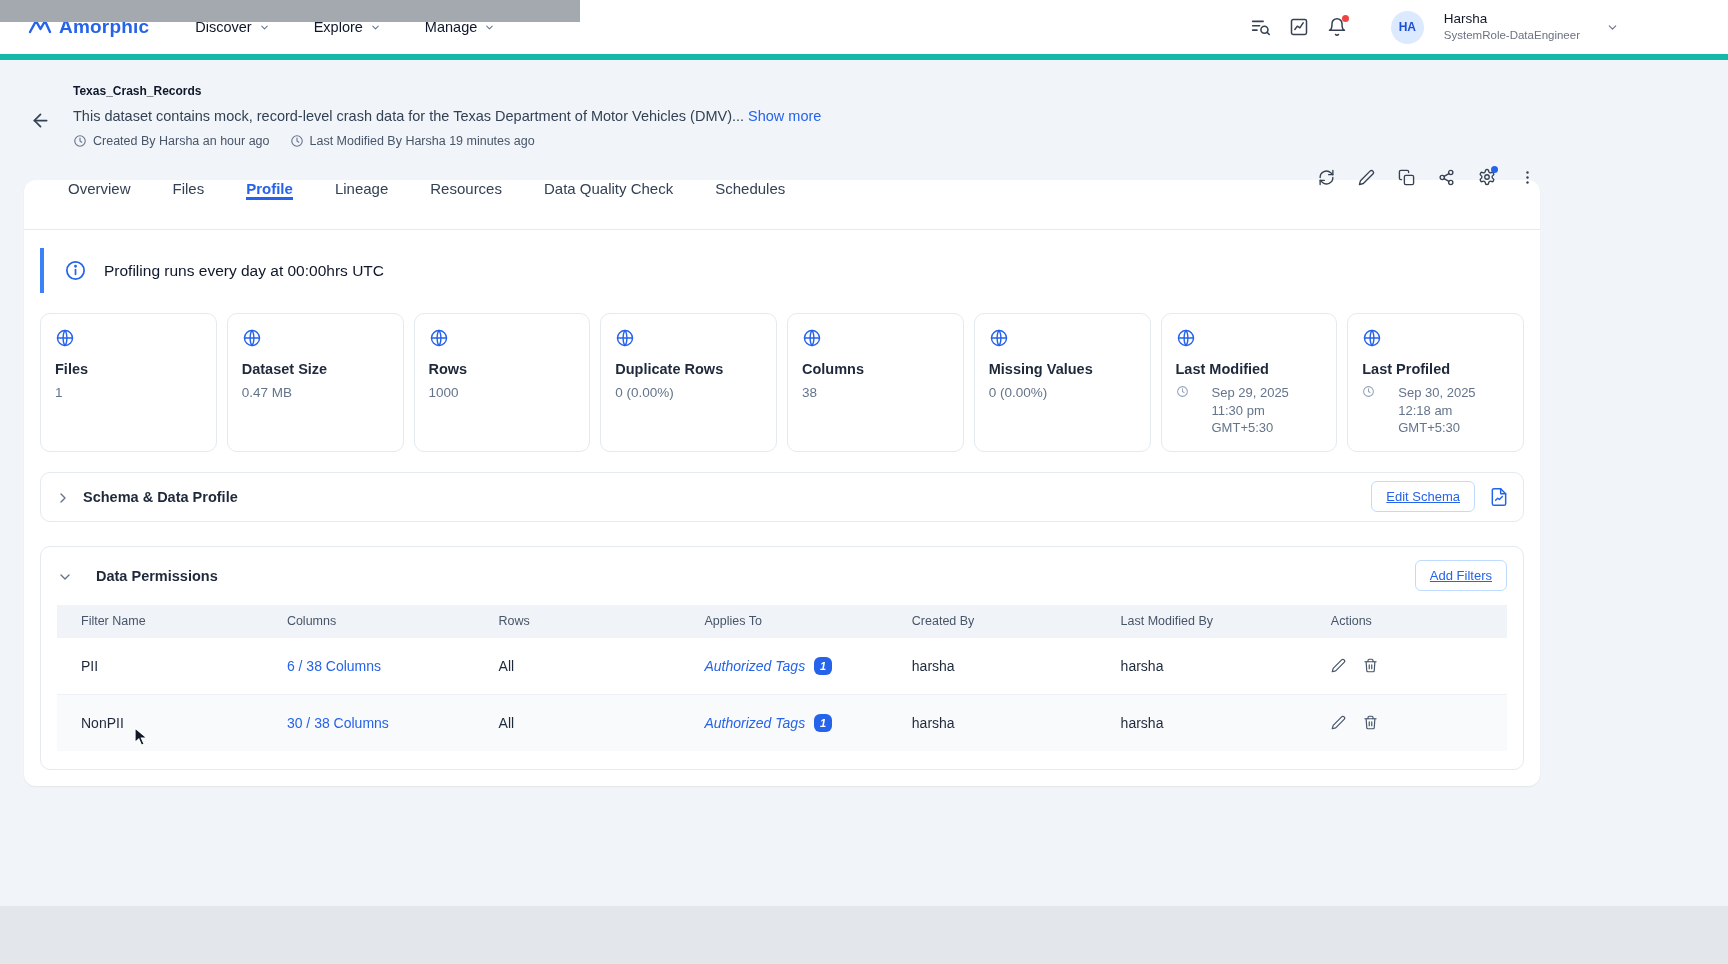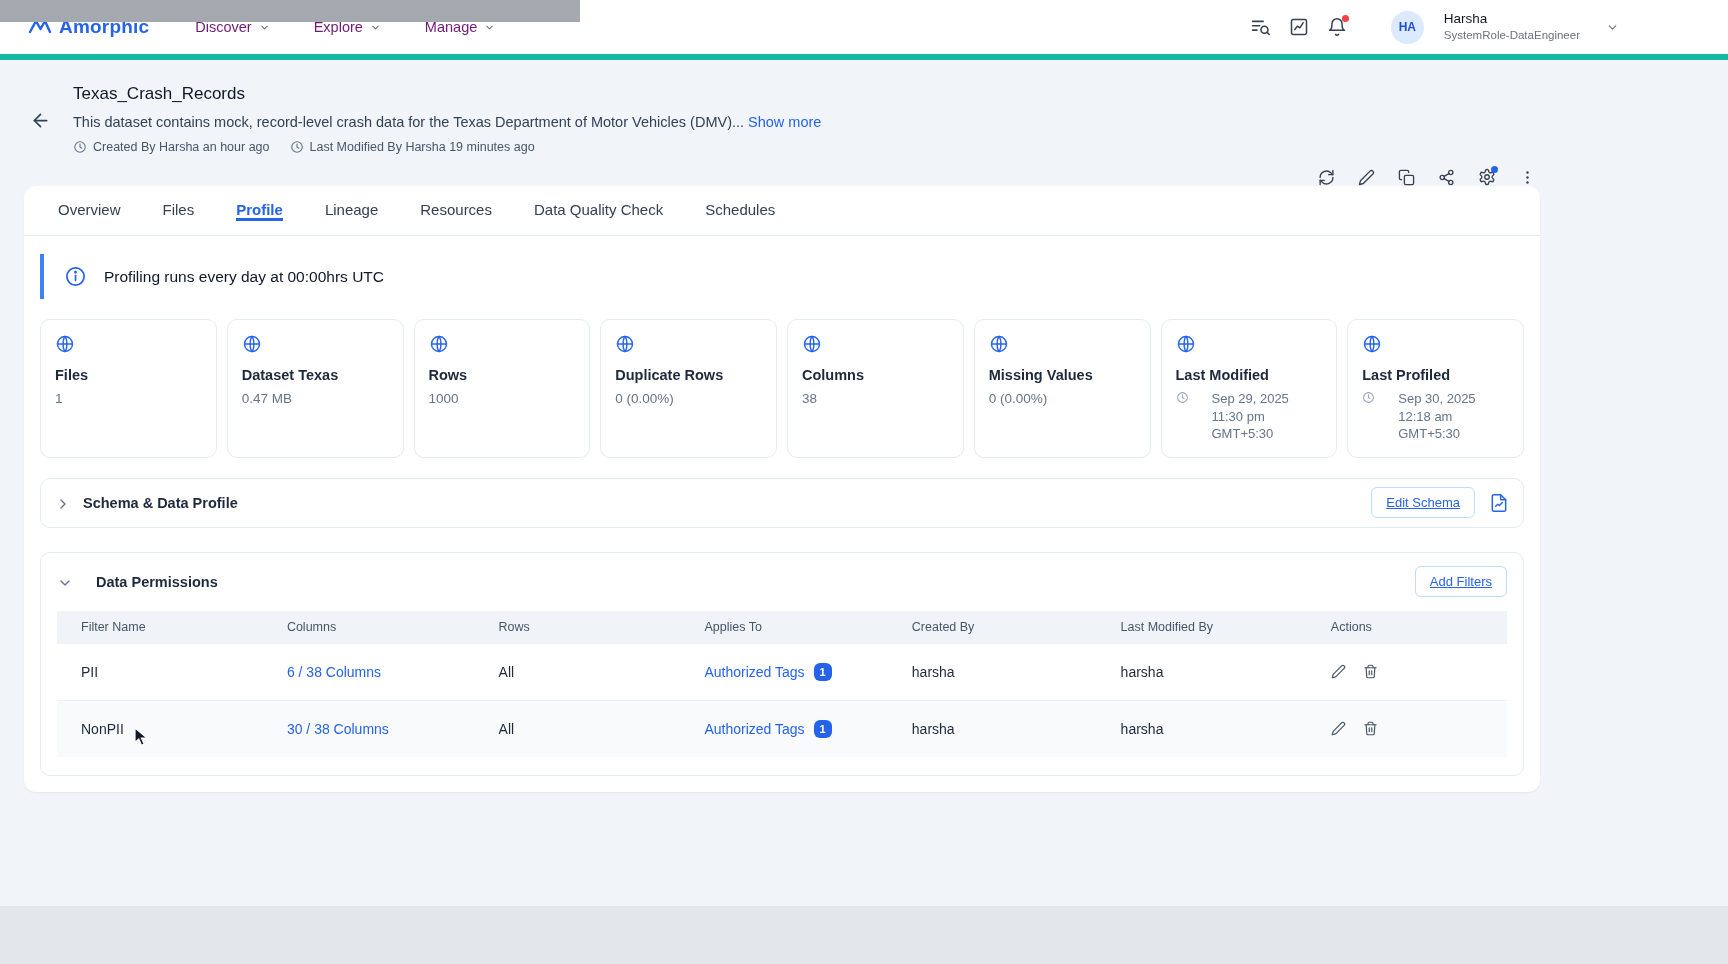--- a/index.html
+++ b/index.html
@@ -13,21 +13,21 @@
   .ic { display: inline-block; vertical-align: middle; flex: none; }
 
   
   .nav {
     height: 60px; background: #fff; display: flex; align-items: center;
     padding: 0 109px 0 28px; border-bottom: 6px solid #14b8a6; position: relative;
   }
   .brand { display: flex; align-items: center; gap: 7px; cursor: pointer; }
   .brand-text { font-size: 19px; font-weight: bold; color: #2563eb; letter-spacing: .2px; }
   .nav-menus { display: flex; gap: 44px; margin-left: 46px; }
-  .nav-item { display: flex; align-items: center; gap: 7px; font-size: 14.5px; color: #701a75; cursor: pointer; }
+  .nav-item { display: flex; align-items: center; gap: 7px; font-size: 14.5px; color: #0f172a; cursor: pointer; }
   .nav-item .chev { color: #64748b; }
   .nav-right { margin-left: auto; display: flex; align-items: center; gap: 18px; }
   .icon-btn { color: #374151; position: relative; cursor: pointer; display: inline-flex; align-items: center; }
   .dot { position: absolute; top: -2px; right: -2px; width: 7px; height: 7px; border-radius: 50%; }
   .dot.red { background: #ef4444; }
   .dot.blue { background: #2563eb; }
   .avatar {
     width: 33px; height: 33px; border-radius: 50%; background: #dbeafe; color: #1d4ed8;
     font-size: 12px; font-weight: bold; display: flex; align-items: center; justify-content: center;
     margin-left: 26px; cursor: pointer;
@@ -36,34 +36,34 @@
   .user-name { font-size: 13.5px; color: #111827; }
   .user-role { font-size: 11.5px; color: #6b7280; }
   .user-chev { color: #6b7280; margin-left: 8px; cursor: pointer; }
 
   
   .artifact { position: absolute; left: 0; top: 0; width: 580px; height: 22px; background: #a4a9af; z-index: 30; }
 
   
   .pagehead { padding: 24px 192px 18px 30px; position: relative; display: flex; gap: 22px; }
   .backbtn { color: #334155; margin-top: 26px; cursor: pointer; height: 22px; }
-  .ph-title { font-size: 17px; font-weight: normal; color: #0f172a; }
+  .ph-title { font-size: 12px; font-weight: bold; color: #0f172a; }
   .ph-desc { margin-top: 10px; font-size: 14.5px; color: #334155; }
   .showmore { color: #2563eb; cursor: pointer; margin-left: 4px; }
   .ph-meta { margin-top: 10px; display: flex; align-items: center; gap: 20px; font-size: 12.5px; color: #475569; }
   .meta-item { display: flex; align-items: center; gap: 6px; }
   .meta-item .ic { color: #64748b; }
   .ph-actions { position: absolute; right: 192px; top: 108px; display: flex; align-items: center; gap: 23px; color: #475569; }
 
   
   .card {
     margin: 14px 188px 0 24px; background: #fff; border-radius: 12px;
     box-shadow: 0 1px 2px rgba(15,23,42,.06); padding-bottom: 16px;
   }
-  .tabs { display: flex; gap: 42px; padding: 0 34px; border-bottom: 1px solid #e5eaf0; height: 50px; align-items: center; }
+  .tabs { display: flex; gap: 42px; padding: 0 44px; border-bottom: 1px solid #e5eaf0; height: 50px; align-items: flex-start; }
   .tab { display: flex; align-items: center; font-size: 15px; color: #334155; cursor: pointer; border-bottom: 3px solid transparent; margin-bottom: -1px; }
   .tab.active { color: #2563eb; font-weight: bold; border-bottom-color: #2563eb; }
 
   .banner { margin: 18px 16px 0; display: flex; align-items: center; gap: 17px; padding: 11px 0 11px 20px; border-left: 4px solid #3b82f6; }
   .banner .info-ic { color: #2563eb; }
   .banner-text { font-size: 15.5px; color: #0f172a; }
 
   .stats { display: flex; gap: 10px; margin: 20px 16px 0; }
   .stat { flex: 1 1 0; border: 1px solid #e5eaf0; border-radius: 10px; padding: 14px; min-width: 0; }
   .stat .globe { color: #2563eb; }
@@ -89,21 +89,21 @@
   .perm-head { height: 58px; display: flex; align-items: center; padding: 0 16px; gap: 23px; }
   .perm-table { width: calc(100% - 32px); margin: 0 16px; border-collapse: collapse; table-layout: fixed; }
   .perm-table th {
     background: #f0f4f8; font-size: 12.5px; font-weight: normal; color: #475569;
     text-align: left; padding: 9px 10px 9px 24px; white-space: nowrap;
   }
   .perm-table td { padding: 19px 10px 19px 24px; font-size: 14px; color: #1e293b; }
   .perm-table tbody tr:nth-child(even) { background: #f8fafc; }
   .perm-table tbody tr { border-top: 1px solid #eef2f6; }
   .link { color: #2563eb; cursor: pointer; }
-  .applies { display: flex; align-items: center; gap: 9px; }
+  .applies { display: flex; align-items: center; gap: 9px; font-style: italic; }
   .badge {
     width: 18px; height: 18px; border-radius: 6px; background: #2563eb; color: #fff;
     font-size: 11px; font-weight: bold; display: inline-flex; align-items: center; justify-content: center;
   }
   .row-actions { display: flex; align-items: center; gap: 17px; color: #475569; }
   .row-actions .ic { cursor: pointer; }
 
   .footer-strip { position: absolute; left: 0; right: 0; bottom: 0; height: 58px; background: #e3e7ec; }
 
   .cursor { position: absolute; left: 131px; top: 727px; z-index: 50; pointer-events: none; }
@@ -280,21 +280,21 @@
         </svg>
       <div class="stat-label">Files</div>
       <div class="stat-value">1</div>
     </div>
     <div class="stat">
       <svg class="ic globe" width="20" height="20" viewBox="0 0 24 24" fill="none" stroke="currentColor" stroke-width="1.7" stroke-linecap="round" stroke-linejoin="round">
           <circle cx="12" cy="12" r="9"></circle>
           <path d="M3 12h18"></path>
           <path d="M12 3c3 3.5 3 14.5 0 18M12 3c-3 3.5-3 14.5 0 18"></path>
         </svg>
-      <div class="stat-label">Dataset Texas</div>
+      <div class="stat-label">Dataset Size</div>
       <div class="stat-value">0.47 MB</div>
     </div>
     <div class="stat">
       <svg class="ic globe" width="20" height="20" viewBox="0 0 24 24" fill="none" stroke="currentColor" stroke-width="1.7" stroke-linecap="round" stroke-linejoin="round">
           <circle cx="12" cy="12" r="9"></circle>
           <path d="M3 12h18"></path>
           <path d="M12 3c3 3.5 3 14.5 0 18M12 3c-3 3.5-3 14.5 0 18"></path>
         </svg>
       <div class="stat-label">Rows</div>
       <div class="stat-value">1000</div>

